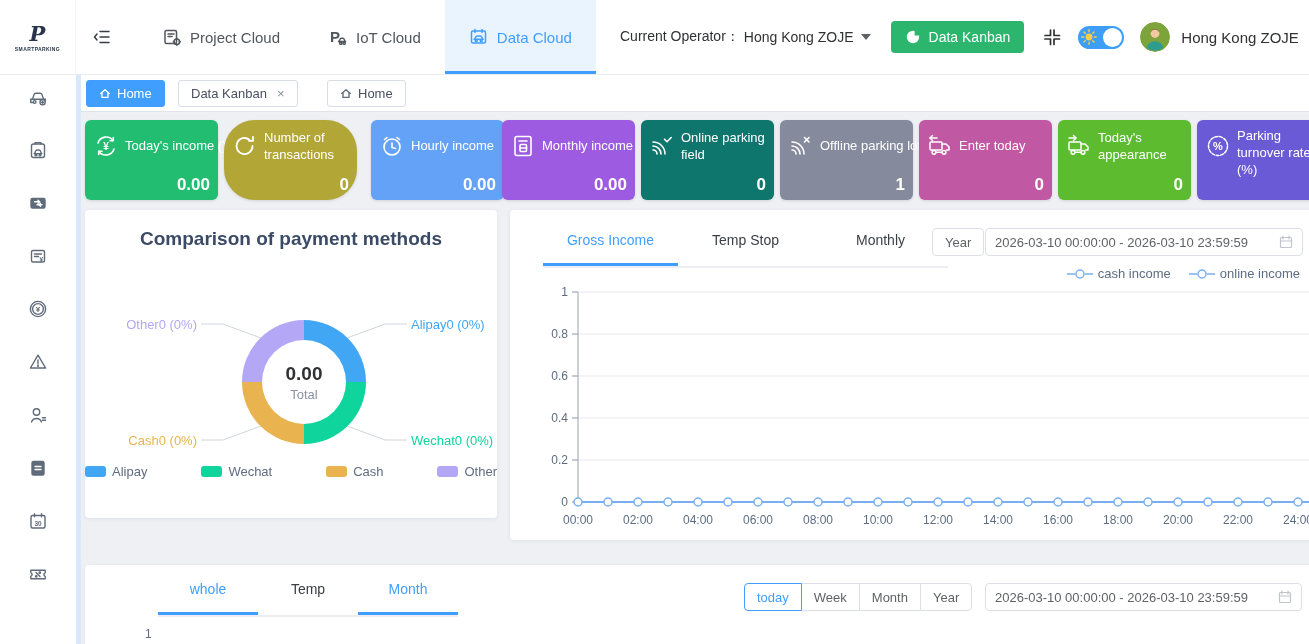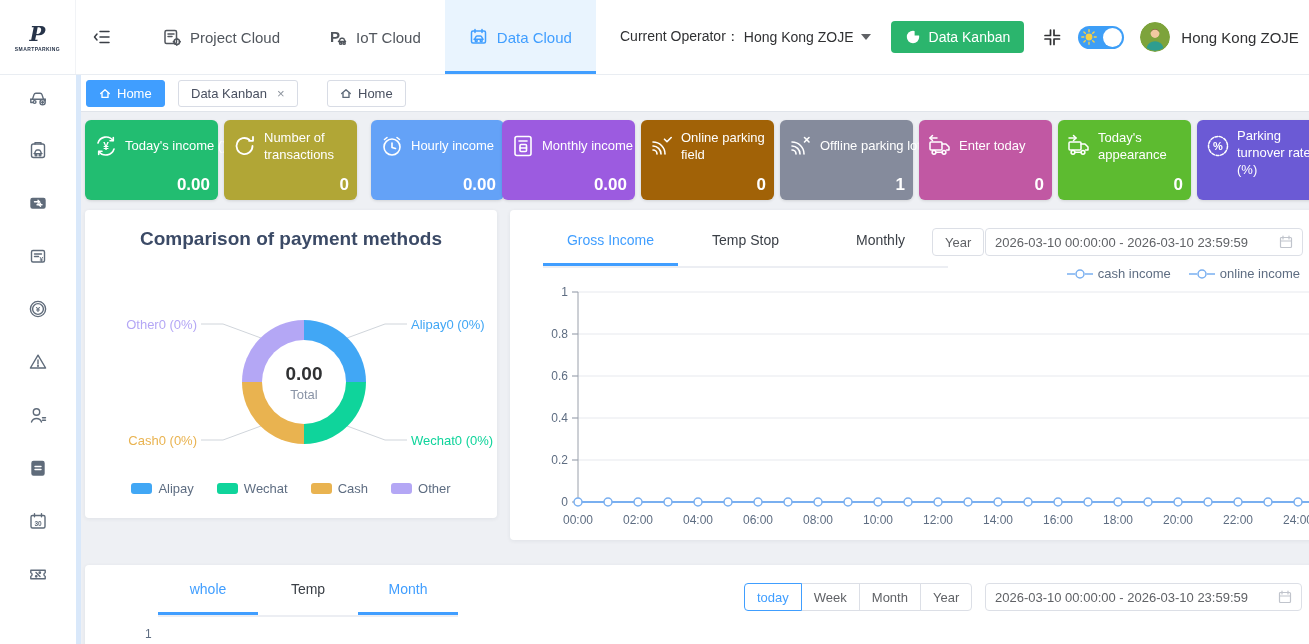--- a/index.html
+++ b/index.html
@@ -51,21 +51,21 @@
   .panel-left{left:85px;top:210px;width:412px;height:308px}
   .panel-right{left:510px;top:210px;width:810px;height:330px}
   .panel-bottom{left:85px;top:565px;width:1235px;height:110px}
 
   .panel-title{position:absolute;left:0;top:18px;width:100%;text-align:center;font-size:19px;font-weight:bold;color:#3b4a66}
   .donut{position:absolute;left:157px;top:110px;width:124px;height:124px;border-radius:50%;cursor:pointer}
   .donut-hole{position:absolute;left:177px;top:130px;width:84px;height:84px;border-radius:50%;background:#fff;display:flex;flex-direction:column;align-items:center;justify-content:center;gap:2px}
   .donut-total{font-size:19px;font-weight:bold;color:#303133}
   .donut-total-label{font-size:13px;color:#8a94a6}
   .callout{position:absolute;font-size:13px;white-space:nowrap}
-  .pie-legend{position:absolute;left:0;bottom:22px;width:100%;display:flex;justify-content:center;gap:23px}
+  .pie-legend{position:absolute;left:0;bottom:39px;width:100%;display:flex;justify-content:space-between;gap:23px}
   .pl-item{display:flex;align-items:center;gap:6px;cursor:pointer}
   .pl-swatch{width:21px;height:11px;border-radius:3px}
   .pl-label{font-size:13px;color:#5e6d82}
 
   .chart-tabs{position:absolute;display:flex;border-bottom:2px solid #eceef3}
   .chart-tab{width:135px;text-align:center;font-size:14px;color:#3a3f46;line-height:20px;padding-bottom:16px;cursor:pointer}
   .chart-tab.active{color:#409eff;box-shadow:inset 0 -3px 0 #409eff}
   .panel-right .chart-tabs{left:33px;top:20px}
   .panel-bottom .chart-tabs{left:73px;top:14px}
   .panel-bottom .chart-tab{width:100px}
@@ -284,21 +284,21 @@
           <path d="M5 10a8.5 8.5 0 0 1 15-2.5"></path>
           <path d="M20.3 4.5v3.3H17"></path>
           <path d="M21 16a8.5 8.5 0 0 1-15 2.5"></path>
           <path d="M5.7 21.5v-3.3H9"></path>
           <text x="13" y="16.5" font-size="10" font-weight="bold" fill="currentColor" stroke="none" text-anchor="middle">¥</text>
         </svg>
       </span>
     <span class="clabel nowrap">Today's income ()</span>
     <span class="cvalue">0.00</span>
   </div>
-  <div class="card" style="left: 224px; background: rgb(177, 166, 54);">
+  <div class="card" style="left: 224px; background: rgb(177, 166, 54); border-radius: 31px;">
     <span class="cicon">
         <svg class="ic" width="26" height="26" viewBox="0 0 26 26" style="stroke-width:1.8">
           <path d="M20.5 13a8 8 0 1 1-3.1-6.3"></path>
           <path d="M21 3.8v4h-4"></path>
         </svg>
       </span>
     <span class="clabel">Number of transactions</span>
     <span class="cvalue">0</span>
   </div>
   <div class="card" style="left: 363px; background: rgb(100, 162, 247); margin-left: 8px;">
@@ -317,21 +317,21 @@
         <svg class="ic" width="26" height="26" viewBox="0 0 26 26" style="stroke-width:1.6">
           <rect x="5" y="3.5" width="16" height="19" rx="2"></rect>
           <path d="M9 8h8"></path>
           <rect x="10" y="11.5" width="6.5" height="7" rx="1"></rect>
           <path d="M10 15h6.5"></path>
         </svg>
       </span>
     <span class="clabel">Monthly income</span>
     <span class="cvalue">0.00</span>
   </div>
-  <div class="card" style="left: 641px; background: #a16207; padding-left: 38px;">
+  <div class="card" style="left: 641px; background: #0f766e; padding-left: 38px;">
     <span class="cicon">
         <svg class="ic" width="26" height="26" viewBox="0 0 26 26" style="stroke-width:1.6">
           <path d="M8 21a4 4 0 0 0-4-4"></path>
           <path d="M12 21a8 8 0 0 0-8-8"></path>
           <path d="M16 21a12 12 0 0 0-12-12"></path>
           <path d="M15.5 6.2 18 8.7 22.2 4.5"></path>
         </svg>
       </span>
     <span class="clabel">Online parking field</span>
     <span class="cvalue">0</span>

